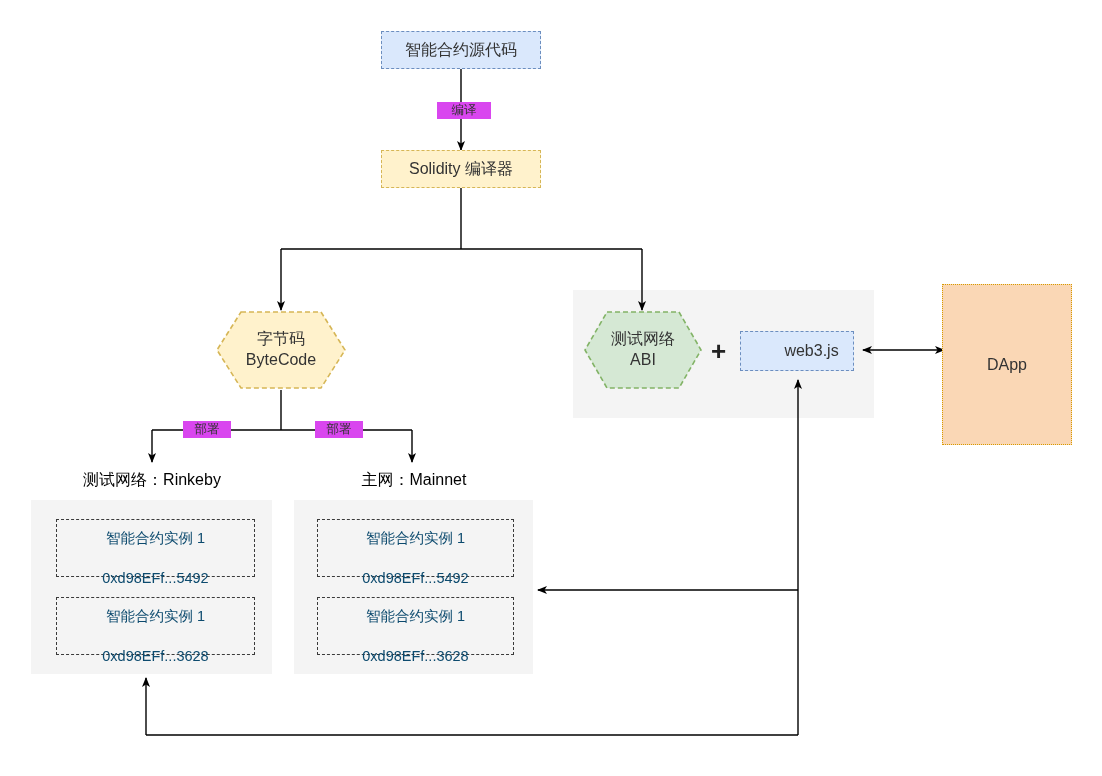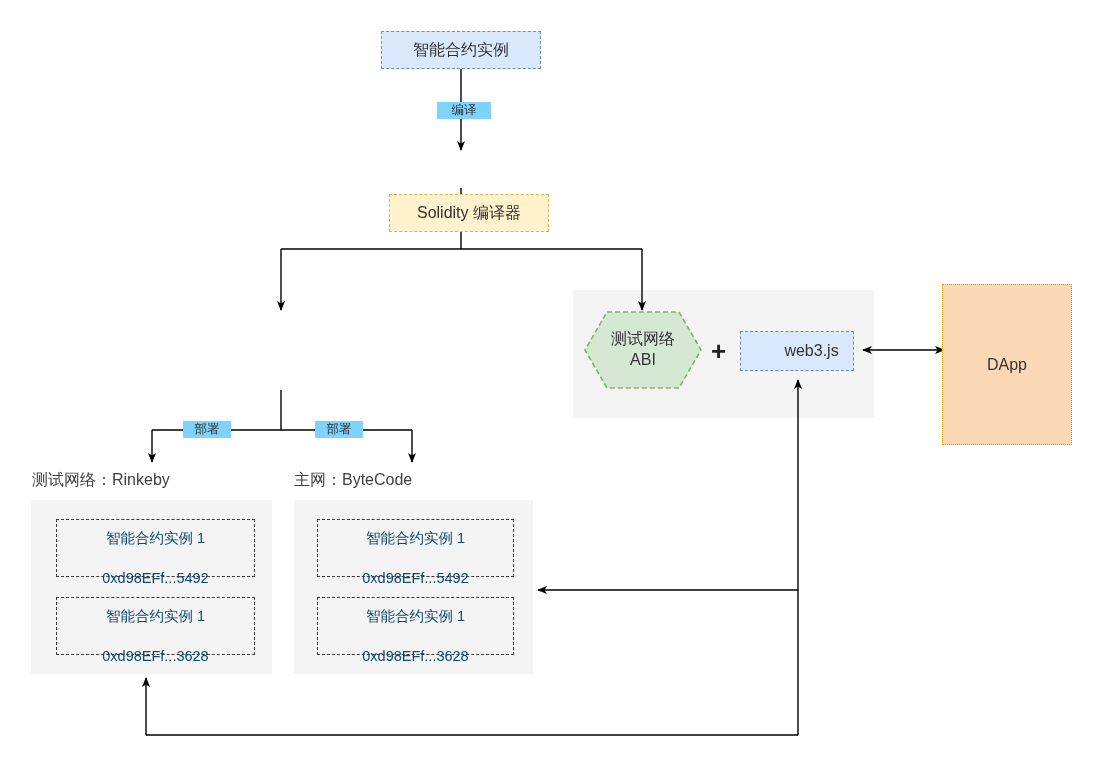--- a/index.html
+++ b/index.html
@@ -87,28 +87,29 @@
     justify-content: center;
     text-align: center;
     font-size: 14.5px;
     color: #0c4a6e;
     white-space: pre-line;
     line-height: 1.4;
   }
   .caption {
     position: absolute;
     font-size: 16px;
-    color: #404040;
+    color: #000000;
+    text-align: center;
     white-space: nowrap;
   }
   .edge-label {
     position: absolute;
     font-size: 12.5px;
     color: #333333;
-    background: #7dd3fc;
+    background: #d946ef;
     padding: 0 3px;
     white-space: nowrap;
     text-align: center;
   }
   .plus-sign {
     position: absolute;
     font-size: 26px;
     font-weight: 600;
     color: #222222;
     line-height: 1;
@@ -160,41 +161,48 @@
       <path d="M798,590 L538,590" stroke="#000000" stroke-width="1.4" fill="none" marker-end="url(#arrow)"></path>
       <path d="M798,735 L146,735" stroke="#000000" stroke-width="1.4" fill="none"></path>
       <path d="M146,735 L146,678" stroke="#000000" stroke-width="1.4" fill="none" marker-end="url(#arrow)"></path>
     </g>
   </svg>
 
   <div class="edge-label" style="left:437px; top:102px; width:48px;">编译</div>
   <div class="edge-label" style="left:183px; top:421px; width:42px;">部署</div>
   <div class="edge-label" style="left:315px; top:421px; width:42px;">部署</div>
 
-  <div class="node box-blue" style="left:381px; top:31px; width:160px; height:38px;">智能合约实例</div>
-
-  <div class="node box-yellow" style="left:389px; top:150px; width:160px; height:38px;margin-top:44px;">Solidity 编译器</div>
-
+  <div class="node box-blue" style="left:381px; top:31px; width:160px; height:38px;">智能合约源代码</div>
+
+  <div class="node box-yellow" style="left:381px; top:150px; width:160px; height:38px;">Solidity 编译器</div>
+
+  <div class="hex-wrap" style="left:215px; top:310px; width:132px; height:80px;">
+    <svg width="132" height="80" viewBox="0 0 132 80">
+      <polygon points="26,2 106,2 130,40 106,78 26,78 2,40" fill="#fff2cc" stroke="#d6b656" stroke-width="1.6" stroke-dasharray="5,3"></polygon>
+    </svg>
+    <div class="hex-label">字节码
+ByteCode</div>
+  </div>
 
   <div class="hex-wrap" style="left:583px; top:310px; width:120px; height:80px;">
     <svg width="120" height="80" viewBox="0 0 120 80">
       <polygon points="24,2 96,2 118,40 96,78 24,78 2,40" fill="#d5e8d4" stroke="#82b366" stroke-width="1.6" stroke-dasharray="5,3"></polygon>
     </svg>
     <div class="hex-label">测试网络
 ABI</div>
   </div>
 
   <div class="plus-sign" style="left:711px; top:338px;">+</div>
 
   <div class="node box-blue" style="left:740px; top:331px; width:114px; height:40px;padding-left:29px;">web3.js</div>
 
   <div class="node box-orange" style="left:942px; top:284px; width:130px; height:161px;">DApp</div>
 
   <div class="caption" style="left:32px; top:470px; width:240px;">测试网络：Rinkeby</div>
-  <div class="caption" style="left:294px; top:470px; width:240px;">主网：ByteCode</div>
+  <div class="caption" style="left:294px; top:470px; width:240px;">主网：Mainnet</div>
 
   <div class="inst-box" style="left:56px; top:519px; width:199px; height:58px;">
     <span>
       <span>智能合约实例 1</span><br>
       <span>0xd98EFf...5492</span>
     </span>
   </div>
   <div class="inst-box" style="left:56px; top:597px; width:199px; height:58px;">
     <span>
       <span>智能合约实例 1</span><br>

